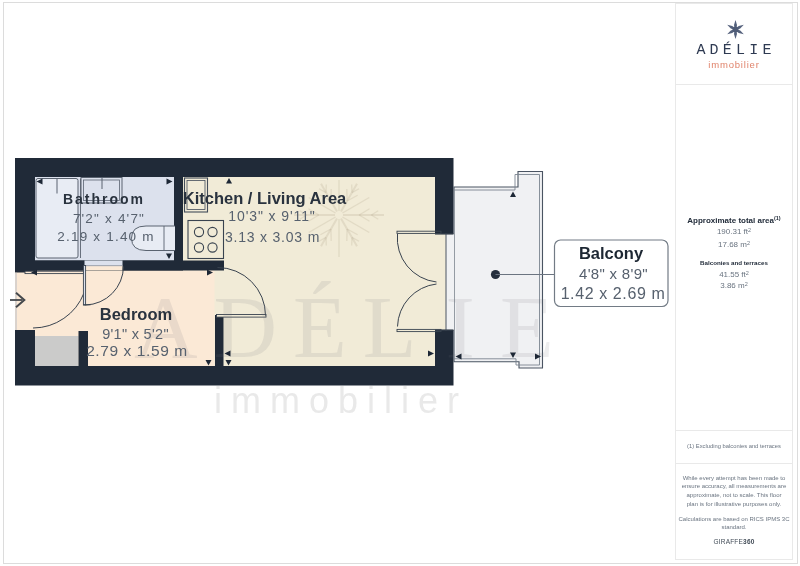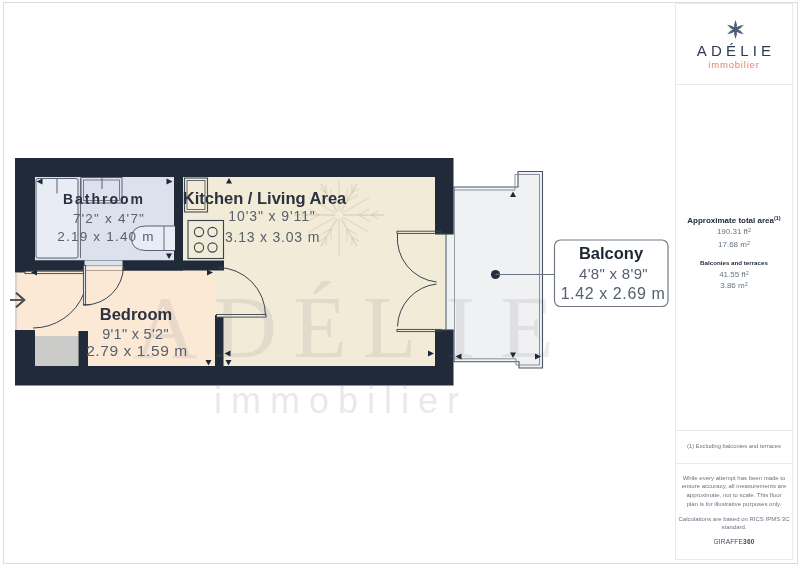--- a/index.html
+++ b/index.html
@@ -193,21 +193,21 @@
       <path d="M11.99,10.68 L15.23,9.50 L18.81,5.70 L13.73,6.90 L11.09,9.12 Z"></path>
       <path d="M9.91,9.12 L7.27,6.90 L2.19,5.70 L5.77,9.50 L9.01,10.68 Z"></path>
       <path d="M9.01,10.32 L5.77,11.50 L2.19,15.30 L7.27,14.10 L9.91,11.88 Z"></path>
       <path d="M11.09,11.88 L13.73,14.10 L18.81,15.30 L15.23,11.50 L11.99,10.32 Z"></path>
     </g>
     <circle cx="10.5" cy="10.5" r="2.9" fill="#4e5b76"></circle>
 
   </g>
   </svg>
 
-<div class="abs" style="left:675px;top:41.5px;width:118px;text-align:center;font-family:Liberation Sans, sans-serif;font-size:15px;letter-spacing:4.2px;color:#2e3a52;"><span style="margin-left:4px">ADÉLIE</span></div>
+<div class="abs" style="left:675px;top:41.5px;width:118px;text-align:center;font-family:Liberation Mono, monospace;font-size:15px;letter-spacing:4.2px;color:#2e3a52;"><span style="margin-left:4px">ADÉLIE</span></div>
 
 <div class="abs" style="left:675px;top:58.5px;width:118px;text-align:center;font-size:9.5px;letter-spacing:0.8px;color:#e0836b;">immobilier</div>
 
 <div class="abs" style="left:675px;top:84px;width:118px;border-top:1px solid #e9e9e9;"></div>
 
 <div class="abs" style="left:675px;top:214.5px;width:118px;text-align:center;font-size:8px;font-weight:bold;color:#222c3a;">Approximate total area<span style="font-size:5.5px;vertical-align:2.5px">(1)</span></div>
 <div class="abs" style="left:675px;top:227px;width:118px;text-align:center;font-size:8px;color:#6a7480;">190.31 ft<span style="font-size:5.5px;vertical-align:2px">2</span></div>
 <div class="abs" style="left:675px;top:239.5px;width:118px;text-align:center;font-size:8px;color:#6a7480;">17.68 m<span style="font-size:5.5px;vertical-align:2px">2</span></div>
 
 <div class="abs" style="left:675px;top:258.5px;width:118px;text-align:center;font-size:6.2px;font-weight:bold;color:#222c3a;">Balconies and terraces</div>

